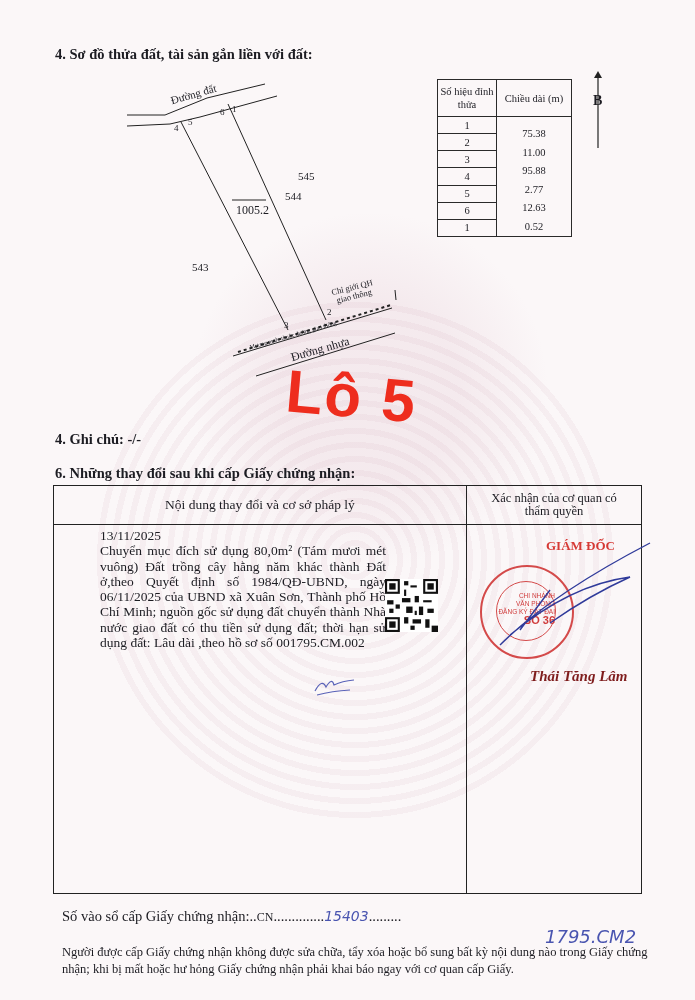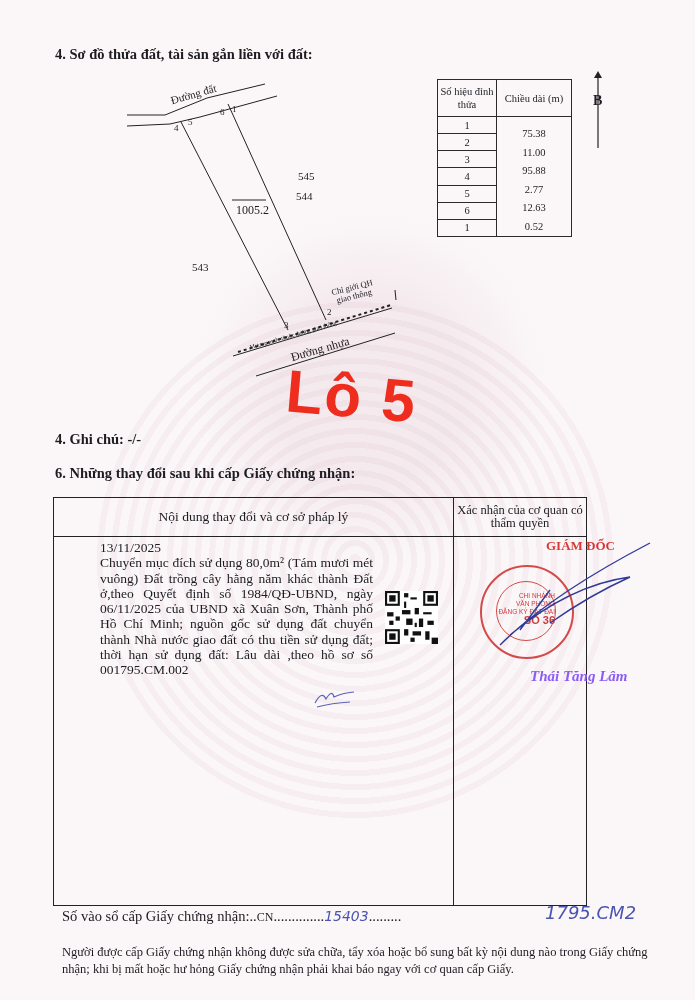--- a/index.html
+++ b/index.html
@@ -24,33 +24,33 @@
     .h { font-weight: bold; font-size: 14.5px; }
     table.coords { position: absolute; left: 437px; top: 79px; border-collapse: collapse; font-size: 10.5px; }
     table.coords td, table.coords th {
       border: 1px solid #2a2a2a; text-align: center; padding: 0; font-weight: normal;
     }
     table.coords th { height: 36px; line-height: 13px; }
     table.coords td.pt { width: 58px; height: 16px; }
     table.coords td.len { width: 74px; vertical-align: top; padding-top: 8px; line-height: 18.5px; }
     .lo5 { position: absolute; left: 286px; top: 362px; color: #ee2d1e; font-family: "Liberation Sans", sans-serif;
       font-weight: bold; font-size: 60px; transform: rotate(5deg); letter-spacing: 2px; }
-    table.changes { position: absolute; left: 53px; top: 485px; width: 534px; border-collapse: collapse; margin-top: 12px; }
+    table.changes { position: absolute; left: 53px; top: 485px; width: 589px; border-collapse: collapse; }
     table.changes td { border: 1.3px solid #222; vertical-align: top; }
     .hdr-left { height: 36px; text-align: center; font-size: 13.5px; vertical-align: middle !important; width: 410px; }
     .hdr-right { text-align: center; font-size: 12.5px; line-height: 13px; vertical-align: middle !important; }
     .entry { font-size: 13.5px; line-height: 15.3px; padding: 3px 80px 0 46px; text-align: justify; height: 365px; position: relative; }
     .qr { position: absolute; left: 331px; top: 52px; width: 53px; height: 57px; }
     .stamp { position: absolute; left: 480px; top: 565px; width: 90px; height: 90px; border-radius: 50%;
       border: 2px solid #d44a4a; color: #d03c3c; font-family: "Liberation Sans", sans-serif; }
     .stamp-inner { position: absolute; left: 14px; top: 14px; width: 60px; height: 60px; border-radius: 50%; border: 1px solid #d44a4a;
       font-size: 6.5px; text-align: right; line-height: 8px; padding-top: 10px; box-sizing: border-box; }
     .stamp-num { font-size: 11px; font-weight: bold; }
     .sign-title { position: absolute; left: 546px; top: 538px; color: #d63a36; font-weight: bold; font-size: 13px; }
-    .sign-name { position: absolute; left: 530px; top: 668px; color: #8b5cf6; font-style: italic; font-weight: bold; font-size: 15px; }
+    .sign-name { position: absolute; left: 530px; top: 668px; color: #7f1d1d; font-style: italic; font-weight: bold; font-size: 15px; }
     .footer-1 { position: absolute; left: 62px; top: 908px; font-size: 14.5px; }
     .footer-2 { position: absolute; left: 62px; top: 944px; font-size: 12.5px; line-height: 17px; width: 600px; }
     .hand { color: #4a55b0; font-family: "DejaVu Sans", sans-serif; font-style: italic; font-size: 14px; }
   </style>
 </head>
 <body>
 
 <div class="bg-emblem2"></div>
 <div class="bg-emblem"></div>
 
@@ -67,21 +67,21 @@
     <line x1="238" y1="352" x2="391" y2="305" stroke-dasharray="3,3" stroke-width="2"></line>
     <line x1="256" y1="376" x2="395" y2="333"></line>
     <line x1="395" y1="290" x2="396" y2="300"></line>
   </g>
 </svg>
 <div class="abs" style="left:170px;top:88px;font-size:11px;transform:rotate(-16deg);">Đường đất</div>
 <div class="abs" style="left:174px;top:123px;font-size:9px;">4</div>
 <div class="abs" style="left:188px;top:117px;font-size:9px;">5</div>
 <div class="abs" style="left:220px;top:107px;font-size:9px;">6</div>
 <div class="abs" style="left:232px;top:104px;font-size:9px;">1</div>
-<div class="abs" style="left:260px;top:190px;font-size:11px;padding-left:36px;">544</div>
+<div class="abs" style="left:249px;top:190px;font-size:11px;padding-left:36px;">544</div>
 <div class="abs" style="left:236px;top:203px;font-size:12px;">1005.2</div>
 <div class="abs" style="left:298px;top:170px;font-size:11px;">545</div>
 <div class="abs" style="left:192px;top:233px;font-size:11px;margin-top:28px;">543</div>
 <div class="abs" style="left:332px;top:283px;font-size:8.5px;line-height:9px;transform:rotate(-14deg);text-align:center;">
   <span>Chỉ giới QH</span><br>
   <span>giao thông</span>
 </div>
 <div class="abs" style="left:327px;top:307px;font-size:9px;">2</div>
 <div class="abs" style="left:284px;top:320px;font-size:9px;">3</div>
 <div class="abs" style="left:248px;top:332px;font-size:6px;transform:rotate(-16deg);">Mương nước thuộc đường giao thông</div>
@@ -199,14 +199,14 @@
   </div>
 </div>
 <svg class="abs" style="left:490px;top:535px;" width="170" height="120">
   <path d="M10,110 Q60,60 160,8 M20,100 Q80,50 140,42 Q100,60 60,88 M30,95 L60,55" stroke="#2f3a9a" stroke-width="1.4" fill="none"></path>
 </svg>
 <div class="sign-name">Thái Tăng Lâm</div>
 
 <div class="footer-1">
   <span>Số vào sổ cấp Giấy chứng nhận:</span><span>..</span><span style="font-weight:normal;font-size:12px;">CN</span><span>..............</span><span class="hand">15403</span><span>.........</span>
 </div>
-<div class="abs hand" style="left:545px;top:902px;font-size:18px;">1795.CM2</div>
+<div class="abs hand" style="left:545px;top:926px;font-size:18px;">1795.CM2</div>
 <div class="footer-2">Người được cấp Giấy chứng nhận không được sửa chữa, tẩy xóa hoặc bổ sung bất kỳ nội dung nào trong Giấy chứng nhận; khi bị mất hoặc hư hỏng Giấy chứng nhận phải khai báo ngay với cơ quan cấp Giấy.</div>
 
 </body></html>

